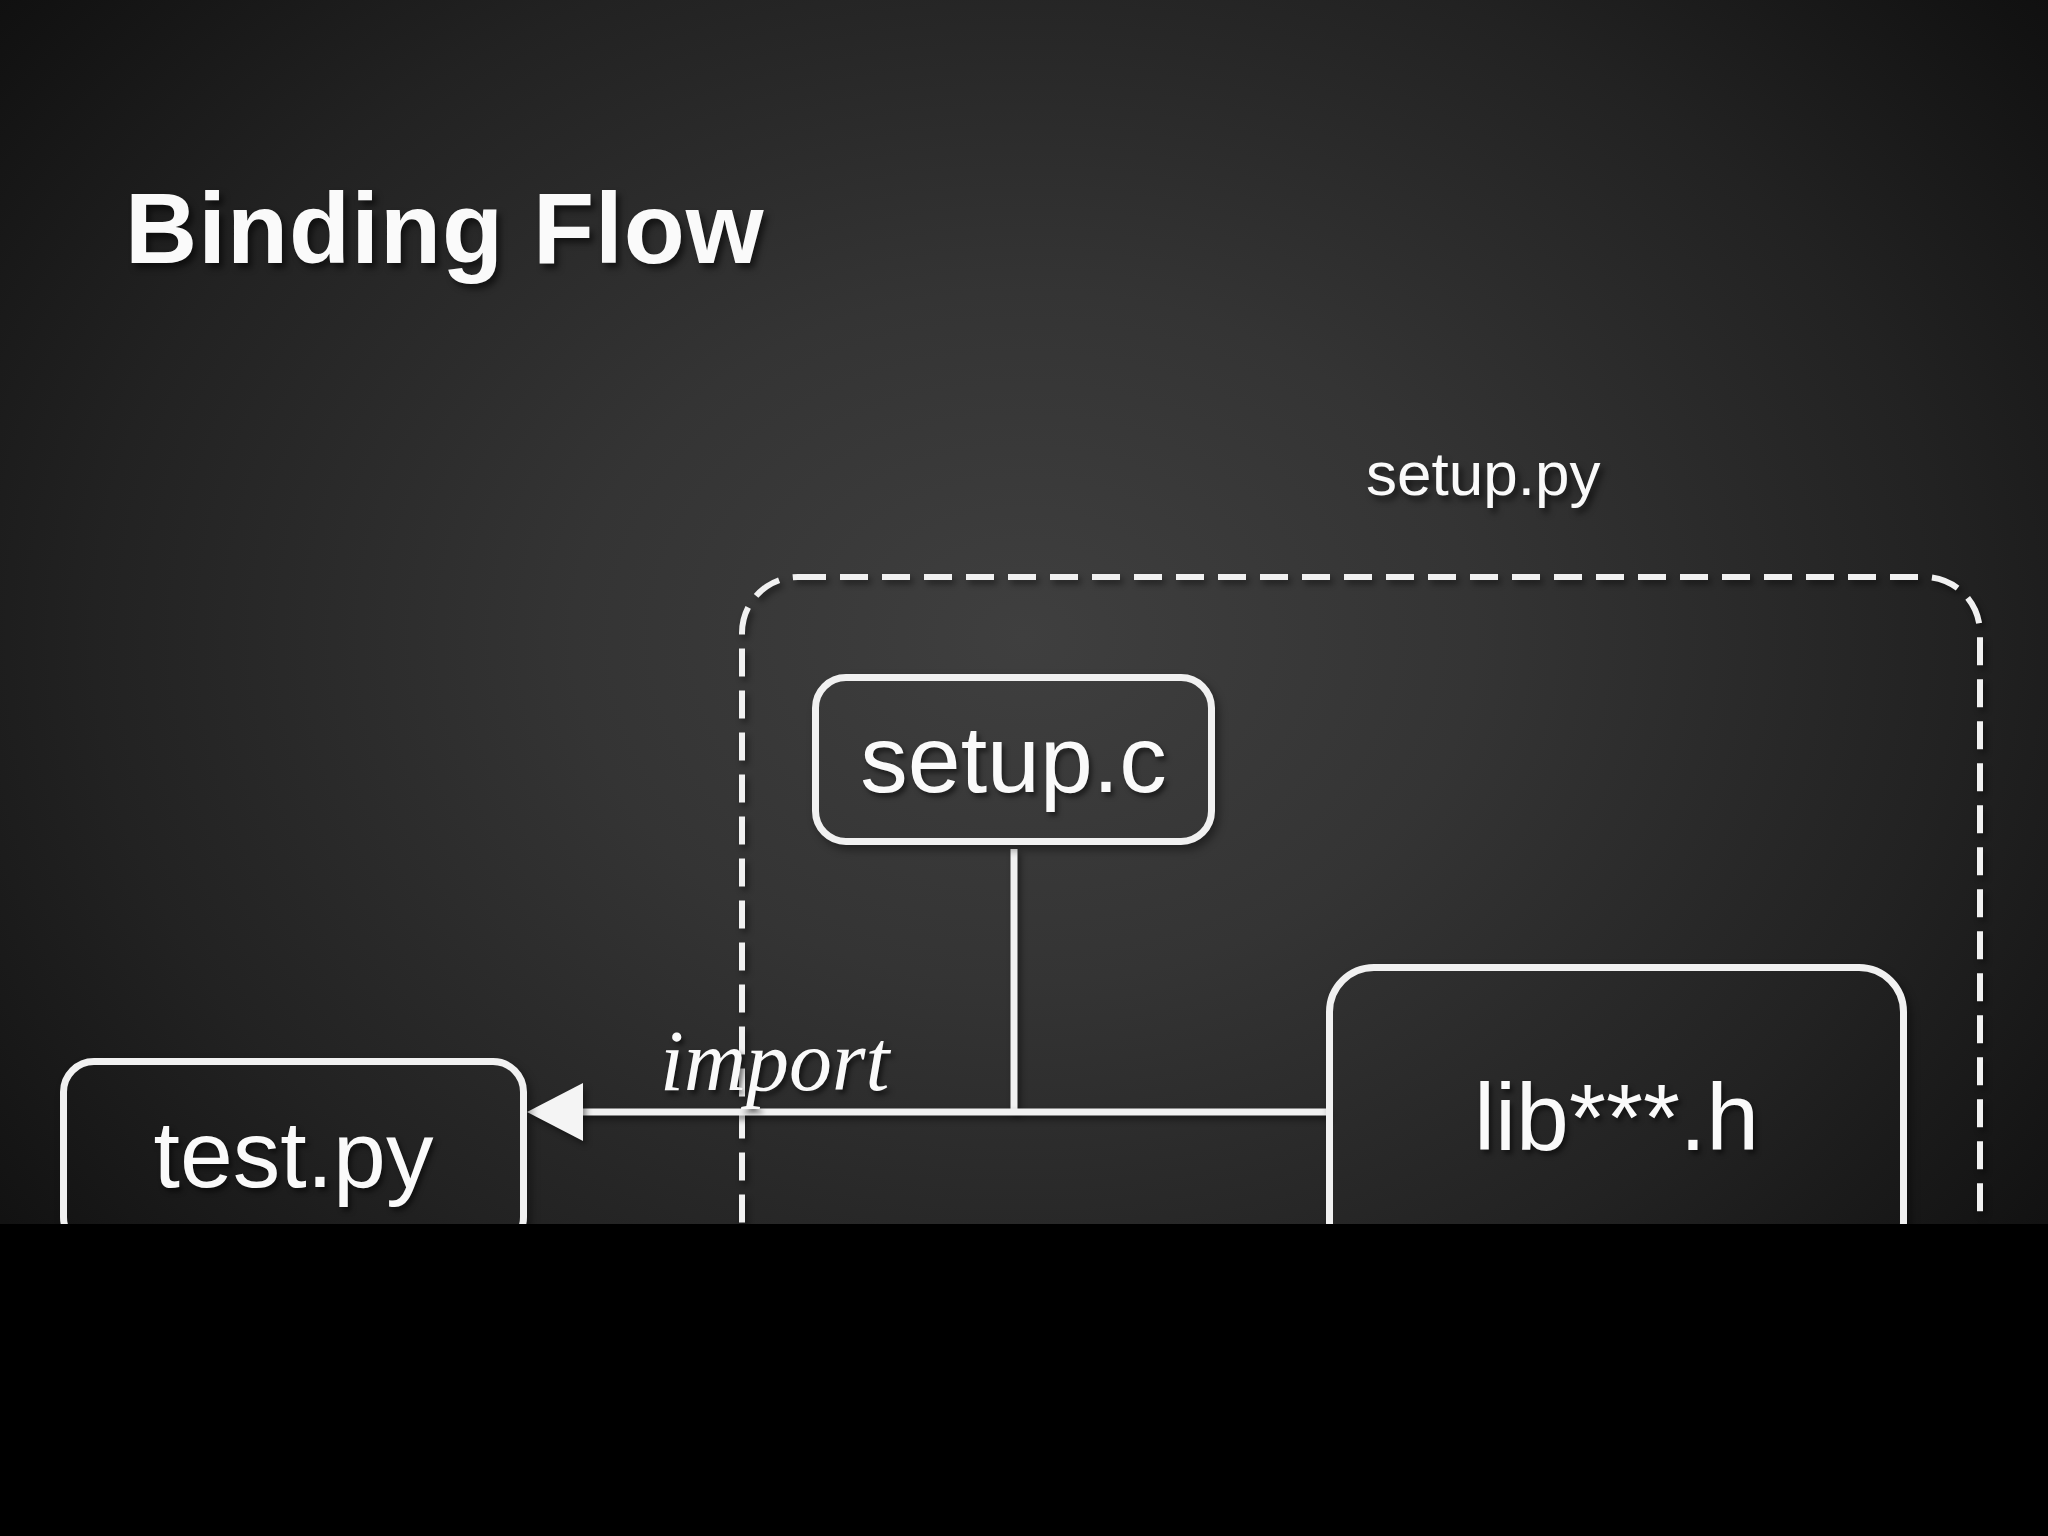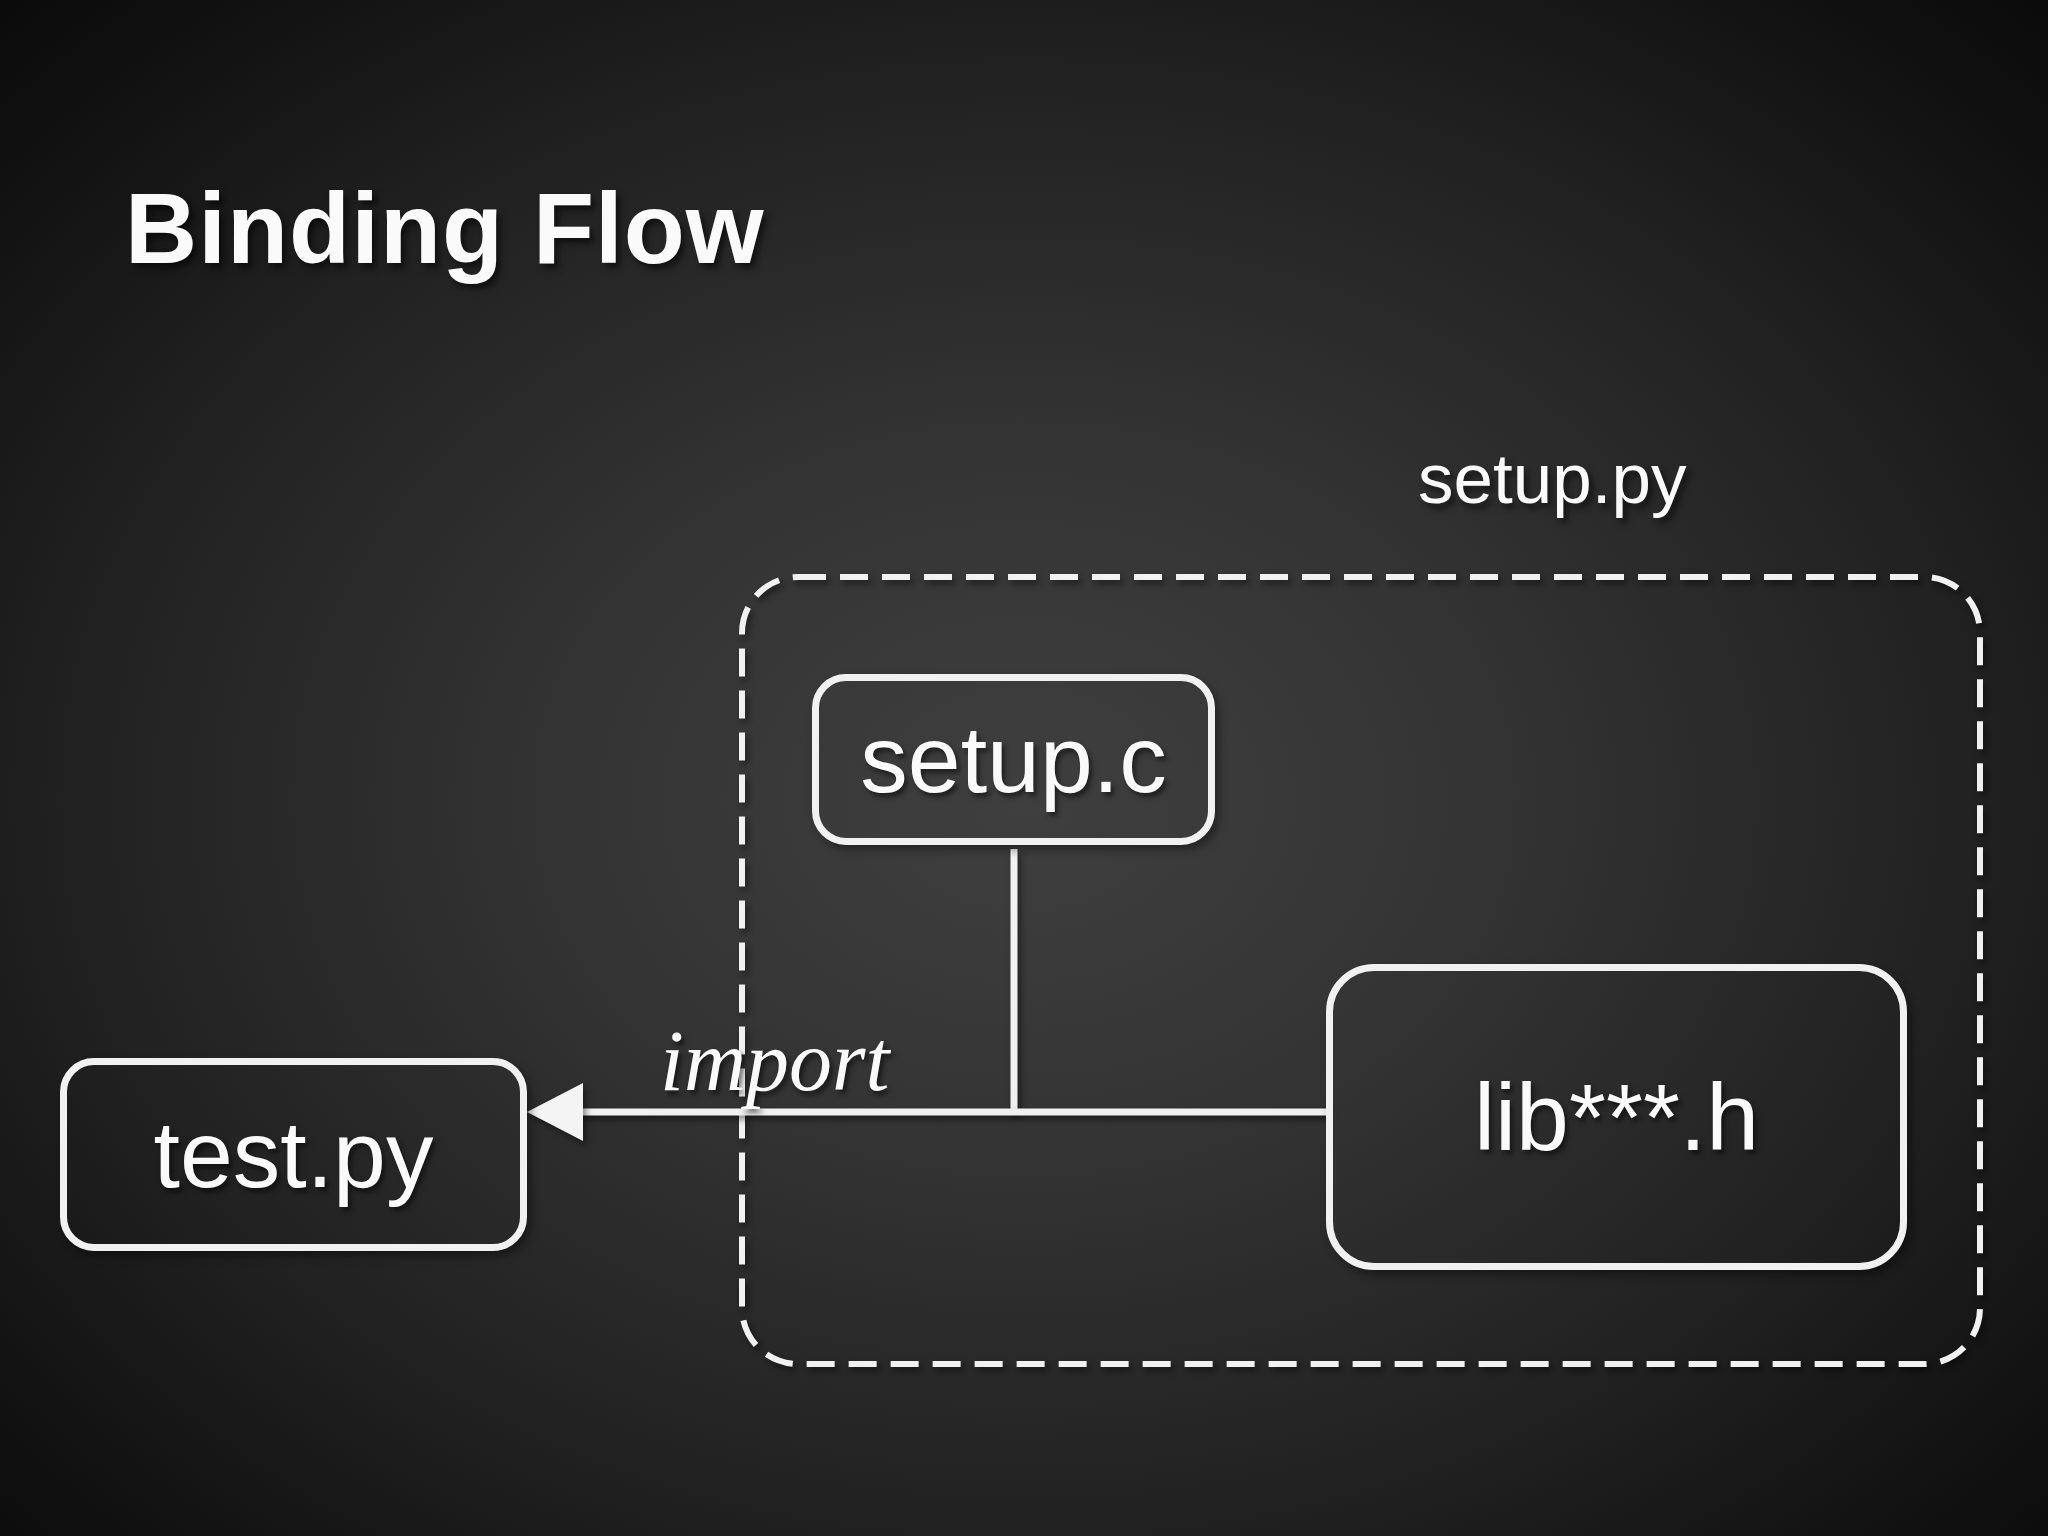--- a/index.html
+++ b/index.html
@@ -3,21 +3,21 @@
 <meta charset="utf-8">
 <style>
   html, body {
     margin: 0;
     padding: 0;
     background: #000;
   }
   .slide {
     position: relative;
     width: 2048px;
-    height: 1536px;
+    height: 1224px;
     overflow: hidden;
     background:
       radial-gradient(ellipse 1500px 1150px at 50% 52%,
         #3f3f3f 0%, #343434 30%, #222222 62%, #121212 85%, #090909 100%);
     font-family: "Liberation Sans", sans-serif;
     color: #fafafa;
   }
   .connectors {
     position: absolute;
     left: 0; top: 0;
@@ -41,23 +41,23 @@
     margin: 0;
     font-size: 100px;
     font-weight: bold;
     line-height: 1;
     letter-spacing: 1px;
     text-shadow: 4px 5px 6px rgba(0,0,0,0.55);
     white-space: nowrap;
   }
   .setup-label {
     position: absolute;
-    left: 1418px;
+    left: 1366px;
     top: 443px;
-    font-size: 71px;
+    font-size: 62px;
     line-height: 1;
     text-shadow: 4px 5px 6px rgba(0,0,0,0.55);
     white-space: nowrap;
   }
   .cext-label {
     position: absolute;
     left: 1332px;
     top: 658px;
     font-size: 100px;
     font-weight: bold;

